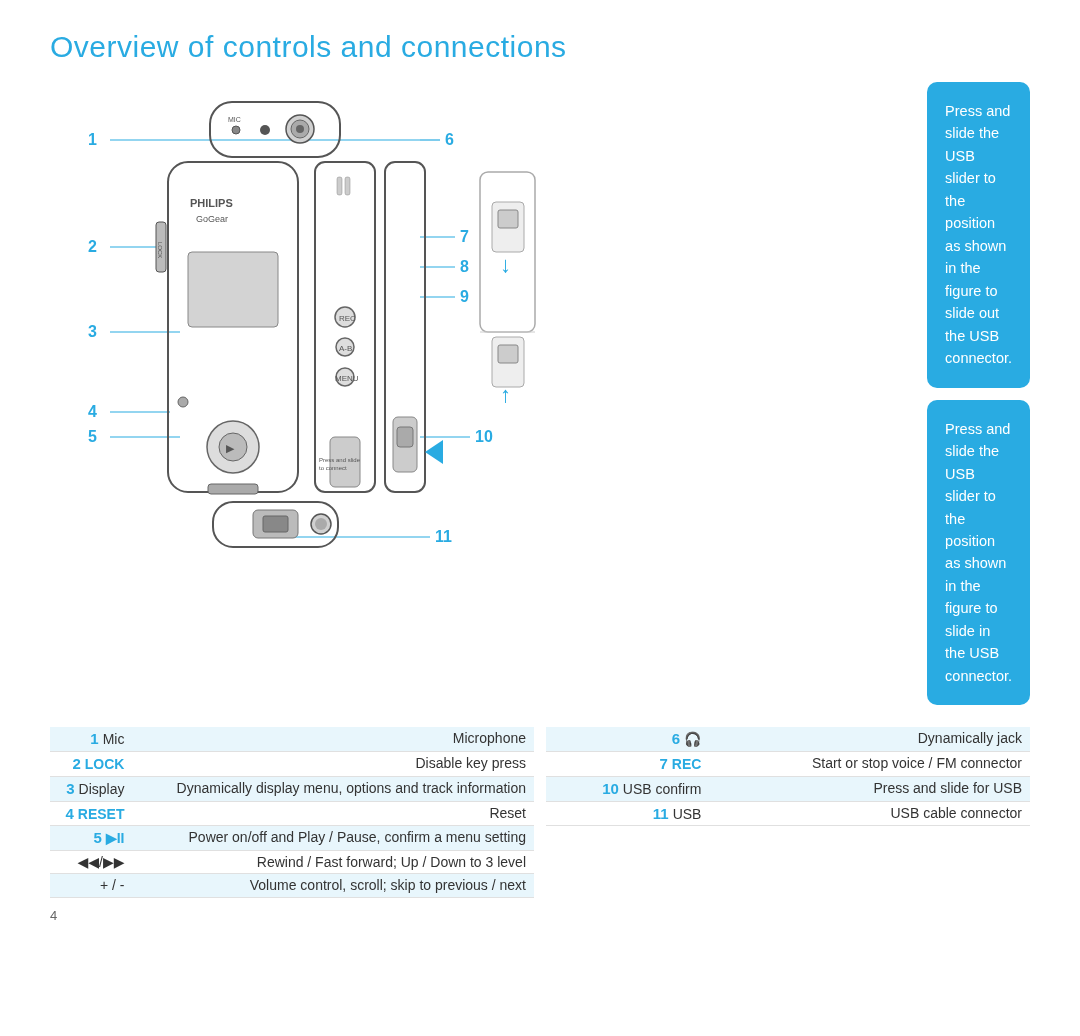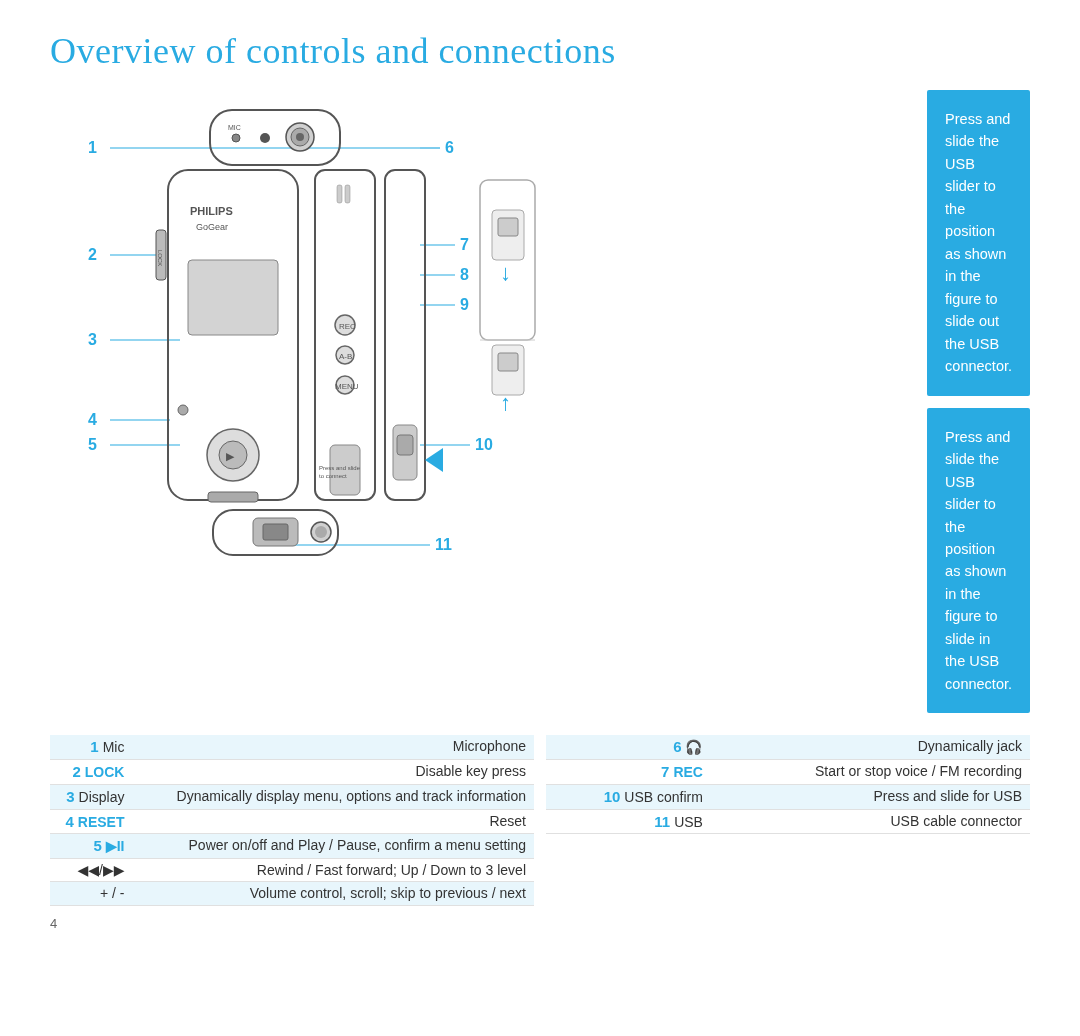--- a/index.html
+++ b/index.html
@@ -7,46 +7,45 @@
       font-family: Arial, Helvetica, sans-serif;
       background: #fff;
       width: 1080px;
       min-height: 1036px;
       padding: 30px 50px 30px 50px;
       color: #333;
       font-size: 15px;
     }
     h1 {
       color: #29abe2;
-      font-size: 36px;
+      font-size: 30px;
       font-weight: 300;
       margin-bottom: 18px;
       letter-spacing: 0.5px;
-      font-family: Liberation Serif, serif;
     }
     .main-content {
       display: flex;
       gap: 0;
     }
     
     .callout-area {
       flex: 1;
       display: flex;
       flex-direction: column;
       gap: 0;
       margin-left: 10px;
     }
     .callout-box {
       background: #29abe2;
       color: #fff;
       padding: 18px 18px;
       font-size: 14.5px;
       line-height: 1.55;
       margin-bottom: 4px;
-      border-radius: 2px;
+      border-radius: 10px;
     }
     .callout-box p { margin-bottom: 0; }
 
     
     .device-svg-container {
       width: 100%;
       height: 490px;
       position: relative;
     }
 
@@ -295,21 +294,21 @@
 
   <div class="table-col">
     <table>
       <tbody id="table-right-body">
           <tr>
             <td><span class="num">6</span><span class="ctrl-name-black">🎧</span></td>
             <td>Dynamically jack</td>
           </tr>
           <tr>
             <td><span class="num">7</span><span class="ctrl-name">REC</span></td>
-            <td>Start or stop voice / FM recording</td>
+            <td>Start or stop voice / FM connector</td>
           </tr>
           <tr>
             <td><span class="num">10</span><span class="ctrl-name-black">USB confirm</span></td>
             <td>Press and slide for USB</td>
           </tr>
           <tr>
             <td><span class="num">11</span><span class="ctrl-name-black">USB</span></td>
             <td>USB cable connector</td>
           </tr>
         </tbody>

